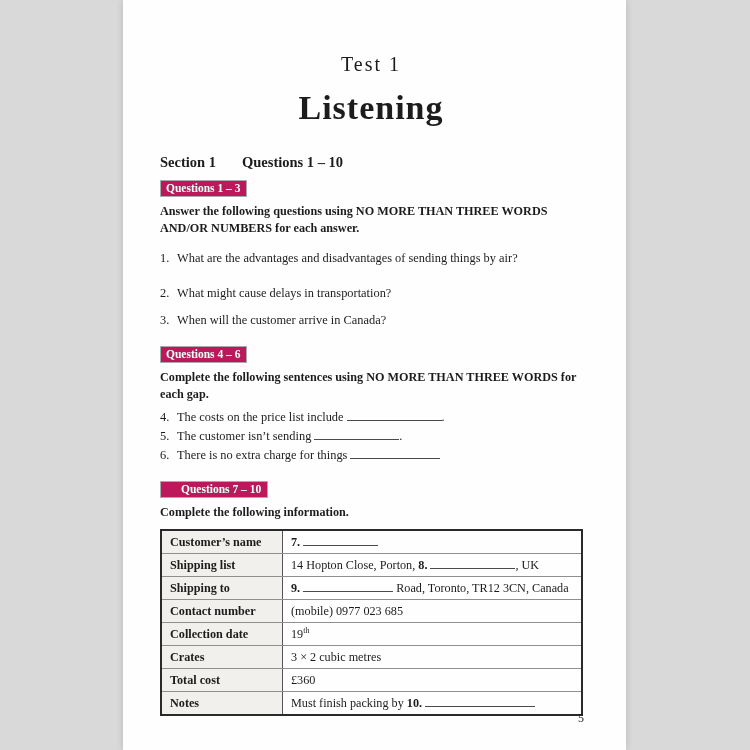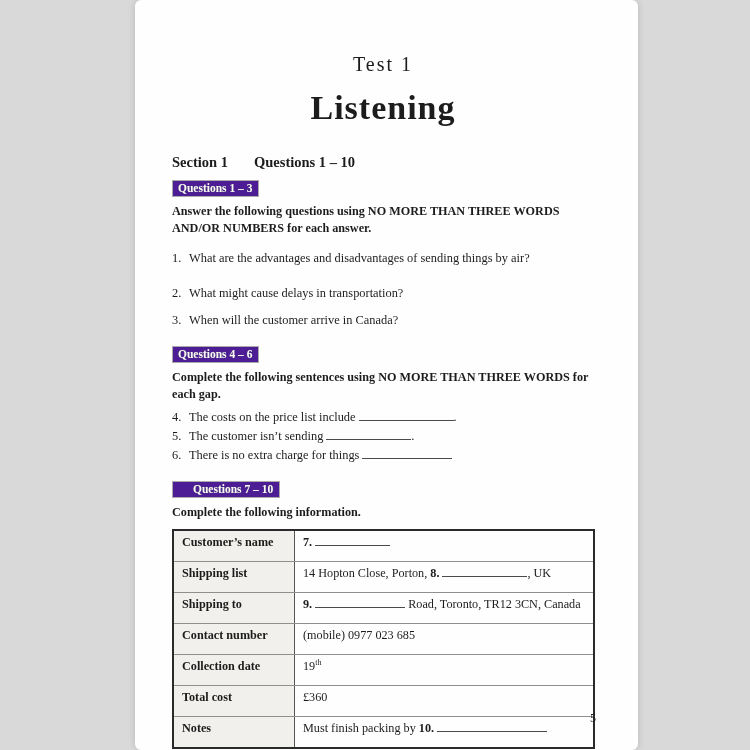--- a/index.html
+++ b/index.html
@@ -3,42 +3,41 @@
 <meta charset="utf-8">
 <style>
   html,body{margin:0;padding:0;}
   body{
     width:750px;height:750px;position:relative;overflow:hidden;
     background:#d9d9d9;
     font-family:"Liberation Serif", serif;
     color:#1c1c1c;
   }
   .paper{
-    position:absolute;left:135px;top:0;width:503px;height:750px;
+    position:absolute;left:123px;top:0;width:503px;height:750px;
     background:#fefefe;
     box-shadow:0 0 7px rgba(0,0,0,0.15);
     box-sizing:border-box;
     padding:0 44px 0 37px;
-    border-radius:6px;
   }
   .test-title{
     margin-top:53px;text-align:center;
     font-size:20px;letter-spacing:2px;font-weight:500;
   }
   .main-title{
     margin-top:13px;text-align:center;
     font-size:34px;font-weight:700;letter-spacing:1px;
   }
   .section-row{
     margin-top:27px;font-size:14.5px;font-weight:700;
   }
   .section-row .range{margin-left:26px;}
   .badge{
     display:inline-block;
-    background:#4c1d95;color:#fafafa;
+    background:#be185d;color:#fafafa;
     border:1px solid #aaa;
     font-size:11.5px;font-weight:700;
     padding:1px 6px 2px 5px;
     text-shadow:0 0 1px #5c5c5c;
   }
   .b1{margin-top:9px;}
   .instr{
     margin-top:6px;font-weight:700;font-size:12.2px;line-height:17px;
     width:432px;
   }
@@ -64,21 +63,21 @@
   .w75{width:75px;}
   .w110{width:110px;}
   .info-table{
     margin-top:8px;border-collapse:collapse;width:423px;
     font-size:12.2px;
     border:2px solid #2a2a2a;
   }
   .info-table td{
     border:1px solid #8f8f8f;
     height:16px;
-    padding:3px 8px 11px 8px;
+    padding:3px 8px 3px 8px;
     vertical-align:middle;
   }
   .info-table td.lbl{
     width:104px;background:#f1f0ed;font-weight:700;
     border-right:1px solid #555;
   }
   sup{font-size:8px;vertical-align:super;line-height:0;}
   .bold{font-weight:700;}
   .page-number{
     position:absolute;right:42px;top:711px;font-size:12px;
@@ -150,20 +149,24 @@
     </tr>
     <tr>
       <td class="lbl">Contact number</td>
       <td>(mobile) 0977 023 685</td>
     </tr>
     <tr>
       <td class="lbl">Collection date</td>
       <td><span>19</span><sup>th</sup></td>
     </tr>
     <tr>
+      <td class="lbl">Crates</td>
+      <td>3 × 2 cubic metres</td>
+    </tr>
+    <tr>
       <td class="lbl">Total cost</td>
       <td>£360</td>
     </tr>
     <tr>
       <td class="lbl">Notes</td>
       <td><span>Must finish packing by</span> <span class="bold">10.</span><span class="blank w110"></span></td>
     </tr>
   </tbody>
     </table>
 

